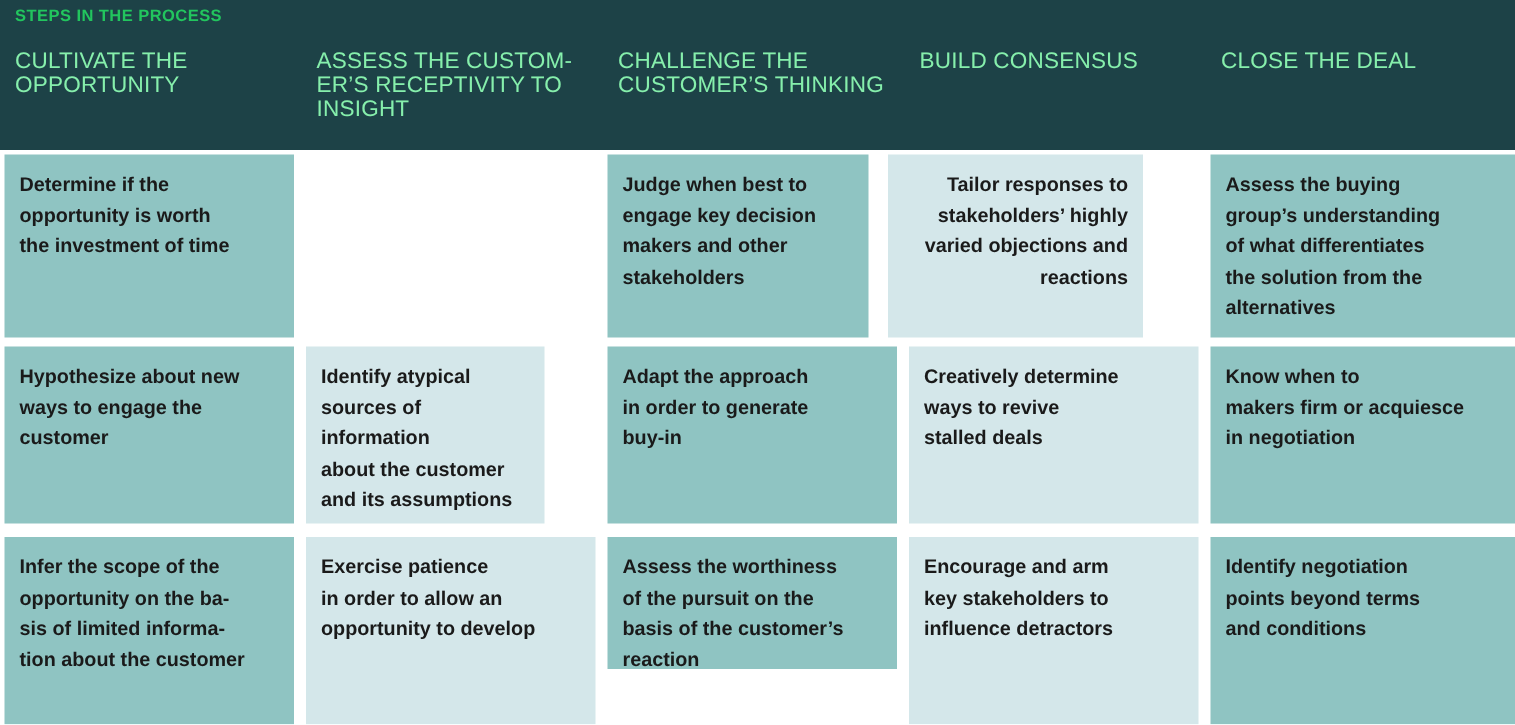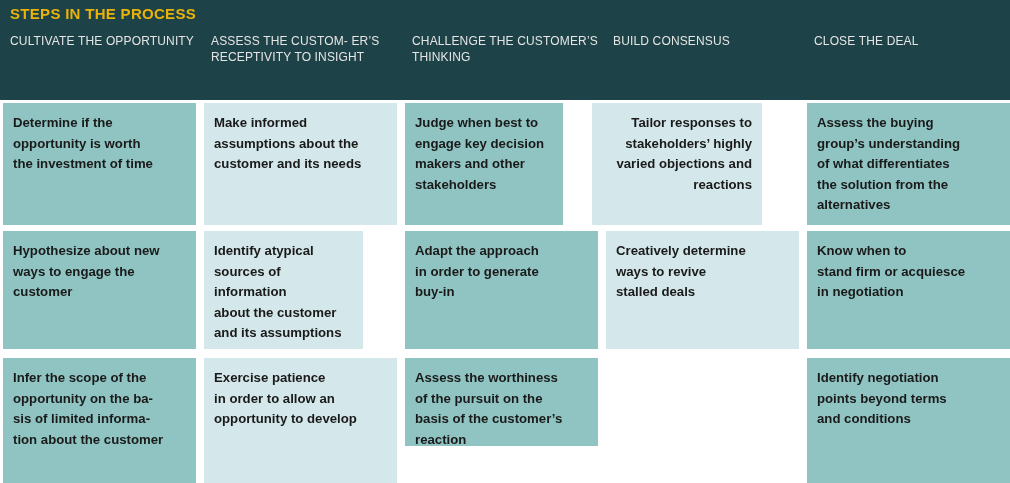--- a/index.html
+++ b/index.html
@@ -25,33 +25,33 @@
     left: 0;
     top: 0;
     width: 1010px;
     height: 100px;
     background: #1d4247;
   }
   .header-title {
     position: absolute;
     left: 10px;
     top: 5px;
-    font-size: 15px;
+    font-size: 11px;
     font-weight: bold;
     letter-spacing: 0.3px;
-    color: #eab308;
+    color: #22c55e;
     white-space: nowrap;
   }
   .col-head {
     position: absolute;
     top: 33px;
-    font-size: 12px;
+    font-size: 15px;
     font-weight: normal;
     line-height: 16.2px;
-    color: #e5e5e5;
+    color: #86efac;
     letter-spacing: 0.15px;
   }
 
   
   .cell {
     position: absolute;
     box-sizing: border-box;
     padding: 10px 10px 8px 10px;
     font-size: 13.2px;
     line-height: 20.6px;
@@ -82,26 +82,21 @@
 CONSENSUS</div>
     <div class="col-head" style="left:814px; width:186px;">CLOSE
 THE DEAL</div>
   </div>
 
   <div class="cell dark" style="left:3px;   top:103px; width:193px; height:122px;">
       <span class="txt">Determine if the
 opportunity is worth
 the investment of time</span>
     </div>
-  <div class="cell light" style="left:204px; top:103px; width:193px; height:122px;">
-      <span class="txt">Make informed
-assumptions about the
-customer and its needs</span>
-    </div>
-  <div class="cell dark" style="left:405px; top:103px; width:158px; height:122px;">
+  <div class="cell dark" style="left:405px; top:103px; width:174px; height:122px;">
       <span class="txt">Judge when best to
 engage key decision
 makers and other
 stakeholders</span>
     </div>
   <div class="cell light" style="left:592px; top:103px; width:170px; height:122px;text-align:right;">
       <span class="txt">Tailor responses to
 stakeholders’ highly
 varied objections and
 reactions</span>
@@ -130,40 +125,45 @@
 in order to generate
 buy-in</span>
     </div>
   <div class="cell light" style="left:606px; top:231px; width:193px; height:118px;">
       <span class="txt">Creatively determine
 ways to revive
 stalled deals</span>
     </div>
   <div class="cell dark" style="left:807px; top:231px; width:203px; height:118px;">
       <span class="txt">Know when to
-stand firm or acquiesce
+makers firm or acquiesce
 in negotiation</span>
     </div>
 
   <div class="cell dark" style="left:3px;   top:358px; width:193px; height:125px;">
       <span class="txt">Infer the scope of the
 opportunity on the ba-
 sis of limited informa-
 tion about the customer</span>
     </div>
   <div class="cell light" style="left:204px; top:358px; width:193px; height:125px;">
       <span class="txt">Exercise patience
 in order to allow an
 opportunity to develop</span>
     </div>
   <div class="cell dark" style="left:405px; top:358px; width:193px; height:88px;">
       <span class="txt">Assess the worthiness
 of the pursuit on the
 basis of the customer’s
 reaction</span>
     </div>
+  <div class="cell light" style="left:606px; top:358px; width:193px; height:125px;">
+      <span class="txt">Encourage and arm
+key stakeholders to
+influence detractors</span>
+    </div>
   <div class="cell dark" style="left:807px; top:358px; width:203px; height:125px;">
       <span class="txt">Identify negotiation
 points beyond terms
 and conditions</span>
     </div>
 
 </div>
 
 </body></html>

